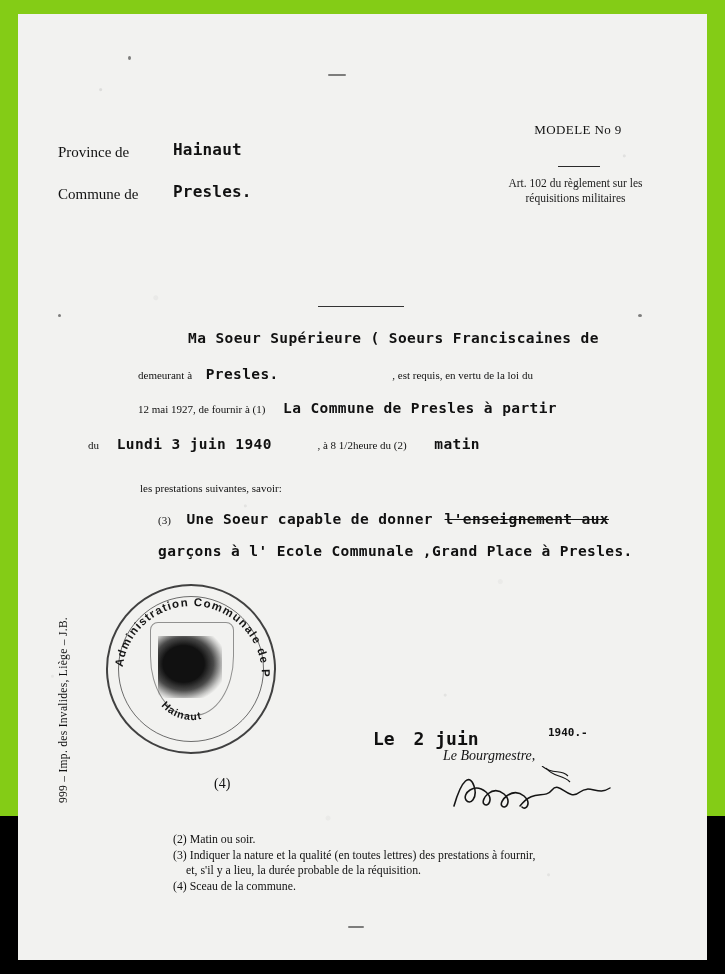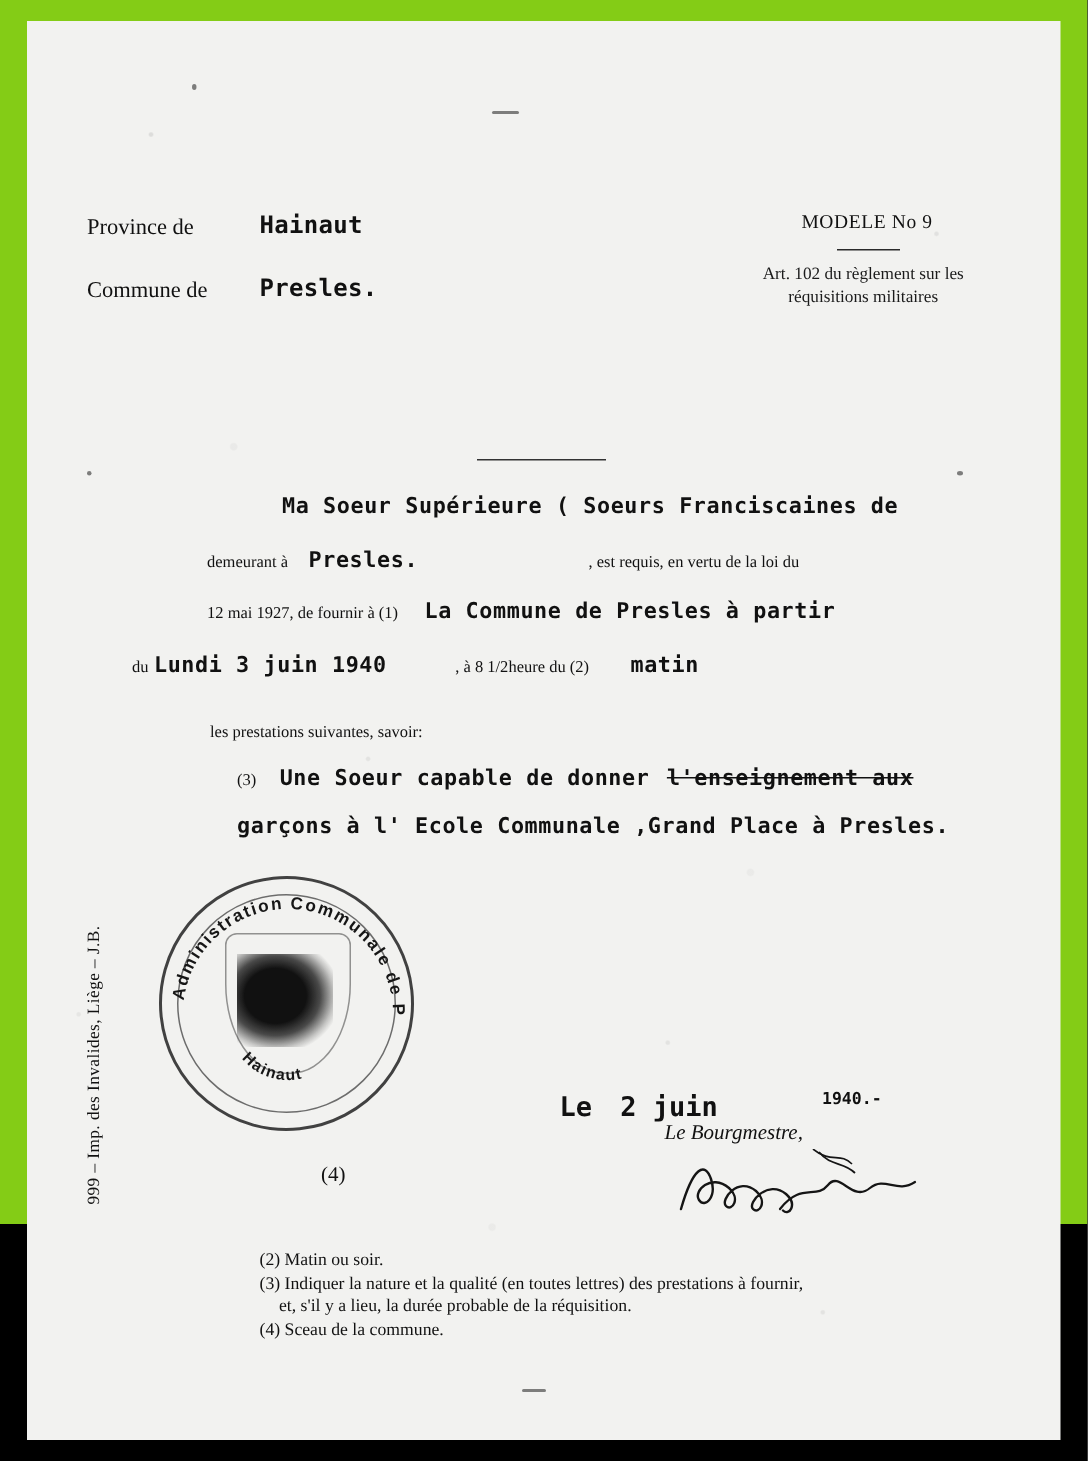--- a/index.html
+++ b/index.html
@@ -75,21 +75,21 @@
     left: 155px;
     font-size: 16px;
     font-weight: bold;
   }
   #prov-val { top: 126px; }
   #comm-val { top: 168px; }
 
   #modele {
     position: absolute;
     left: 460px;
-    top: 126px;
+    top: 108px;
     width: 200px;
     text-align: center;
     font-size: 13px;
     letter-spacing: .4px;
   }
   #modele-rule {
     position: absolute;
     left: 540px;
     top: 152px;
     width: 42px;
@@ -314,21 +314,21 @@
       <span class="pr" style="margin-left:110px;">, est requis, en vertu de la loi du</span>
     </div>
 
     <div class="line" id="l3">
       <span class="pr">12 mai 1927, de fournir à (1)</span>
       <span class="ty" style="margin-left:14px;">La Commune de Presles à partir</span>
     </div>
 
     <div class="line" id="l4">
       <span class="pr">du</span>
-      <span class="ty" style="margin-left:0;">Lundi 3 juin 1940</span>
+      <span class="ty" style="margin-left:14px;">Lundi 3 juin 1940</span>
       <span class="pr" style="margin-left:42px;">, à 8 1/2</span><span class="pr">heure du (2)</span>
       <span class="ty" style="margin-left:24px;">matin</span>
     </div>
 
     <div class="line" id="l5">
       <span class="pr">les prestations suivantes, savoir:</span>
     </div>
 
     <div class="line" id="l6">
       <span class="pr">(3)</span>

